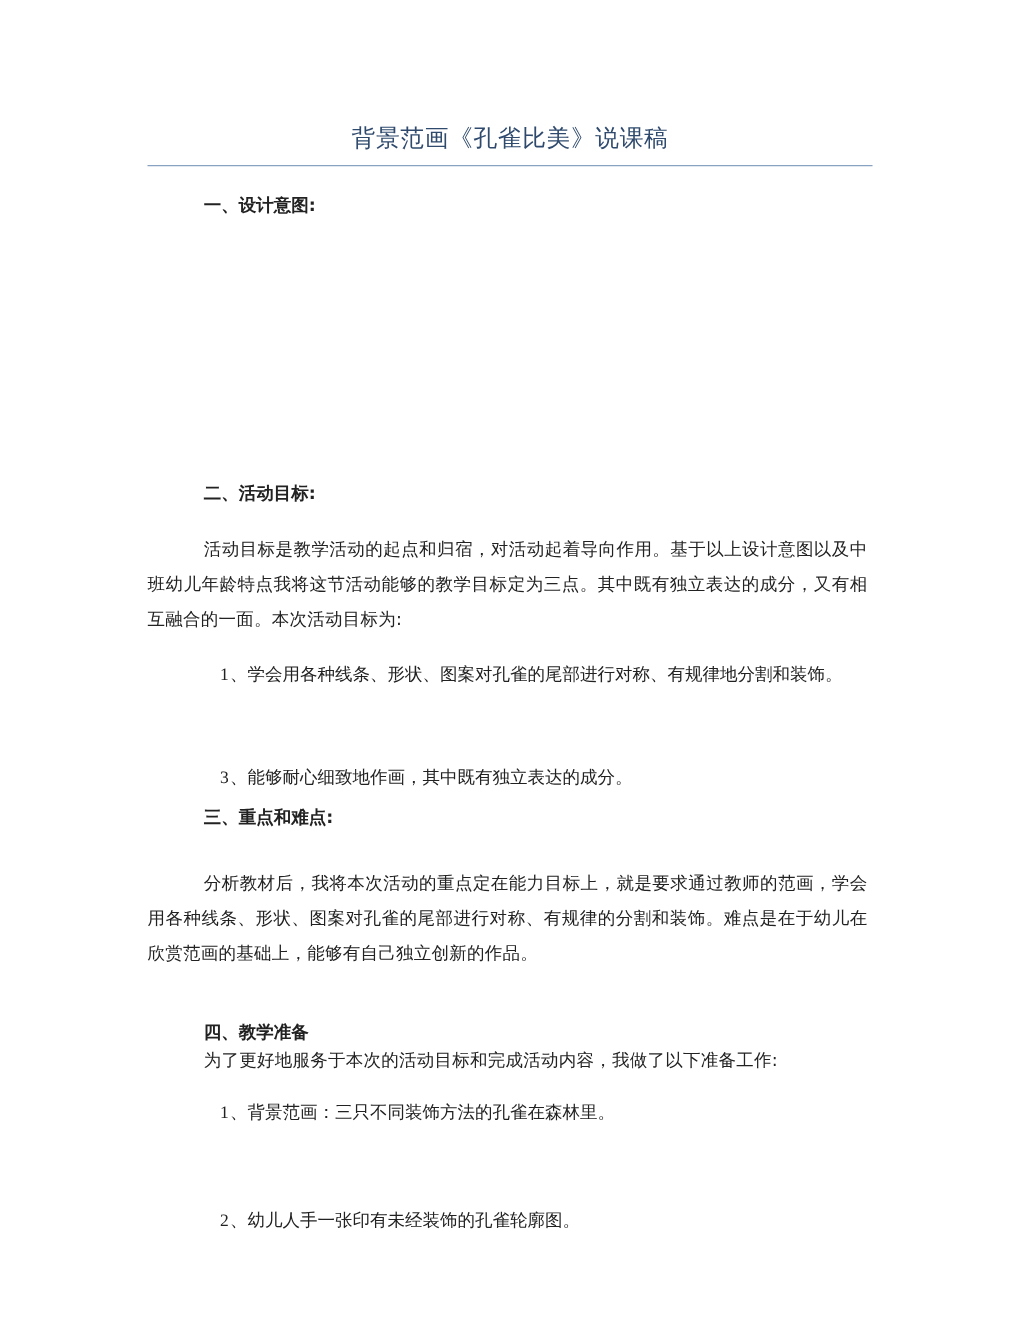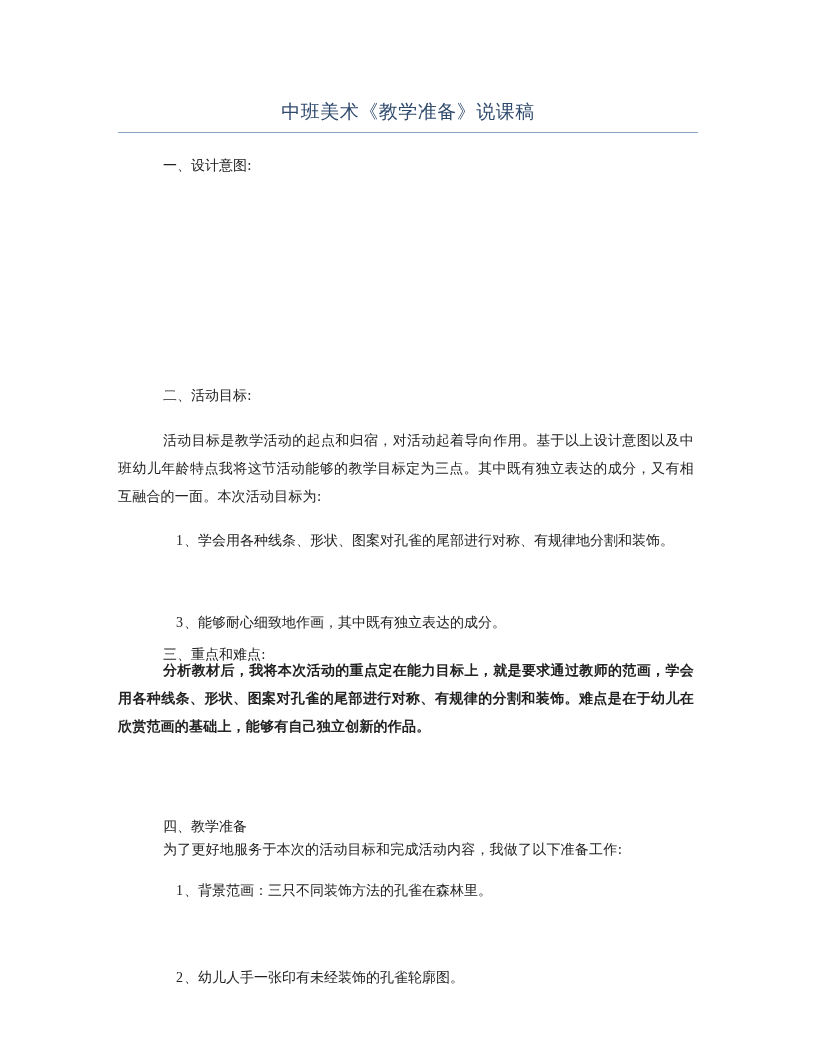--- a/index.html
+++ b/index.html
@@ -41,21 +41,21 @@
       width: 580px;
       height: 0;
       border-top: 1.3px solid #8aa2c2;
     }
     .heading {
       position: absolute;
       left: 163px;
       font-size: 14px;
       line-height: 20px;
       margin: 0;
-      font-weight: normal;
+      font-weight: bold;
       color: #222;
     }
     .para {
       position: absolute;
       left: 118px;
       width: 576px;
       font-size: 14px;
       line-height: 28px;
       text-indent: 45px;
       text-align: justify;
@@ -81,37 +81,37 @@
       font-family: "Liberation Serif", "DejaVu Serif", serif;
       font-size: 14px;
       margin-right: 1px;
     }
   </style>
 </head>
 <body>
 
 <div class="page">
 
-  <h1 class="title">中班美术《教学准备》说课稿</h1>
+  <h1 class="title">背景范画《孔雀比美》说课稿</h1>
   <div class="rule"></div>
 
   <h2 class="heading" style="top:155px;">一、设计意图:</h2>
 
   <h2 class="heading" style="top:385px;">二、活动目标:</h2>
   <p class="para" style="top:426px;">活动目标是教学活动的起点和归宿，对活动起着导向作用。基于以上设计意图以及中班幼儿年龄特点我将这节活动能够的教学目标定为三点。其中既有独立表达的成分，又有相互融合的一面。本次活动目标为:</p>
 
   <div class="item" style="top:530px;">
     <span class="num">1</span><span>、</span><span>学会用各种线条、形状、图案对孔雀的尾部进行对称、有规律地分割和装饰。</span>
   </div>
   <div class="item" style="top:612px;">
     <span class="num">3</span><span>、</span><span>能够耐心细致地作画，其中既有独立表达的成分。</span>
   </div>
 
   <h2 class="heading" style="top:644px;">三、重点和难点:</h2>
-  <p class="para" style="top:656px;font-weight:bold;">分析教材后，我将本次活动的重点定在能力目标上，就是要求通过教师的范画，学会用各种线条、形状、图案对孔雀的尾部进行对称、有规律的分割和装饰。难点是在于幼儿在欣赏范画的基础上，能够有自己独立创新的作品。</p>
+  <p class="para" style="top:693px;">分析教材后，我将本次活动的重点定在能力目标上，就是要求通过教师的范画，学会用各种线条、形状、图案对孔雀的尾部进行对称、有规律的分割和装饰。难点是在于幼儿在欣赏范画的基础上，能够有自己独立创新的作品。</p>
 
   <h2 class="heading" style="top:805px;margin-top:11px;">四、教学准备</h2>
   <p class="para noindent" style="top:835px;">为了更好地服务于本次的活动目标和完成活动内容，我做了以下准备工作:</p>
 
   <div class="item" style="top:880px;">
     <span class="num">1</span><span>、</span><span>背景范画：三只不同装饰方法的孔雀在森林里。</span>
   </div>
   <div class="item" style="top:925px;margin-top:42px;">
     <span class="num">2</span><span>、</span><span>幼儿人手一张印有未经装饰的孔雀轮廓图。</span>
   </div>

